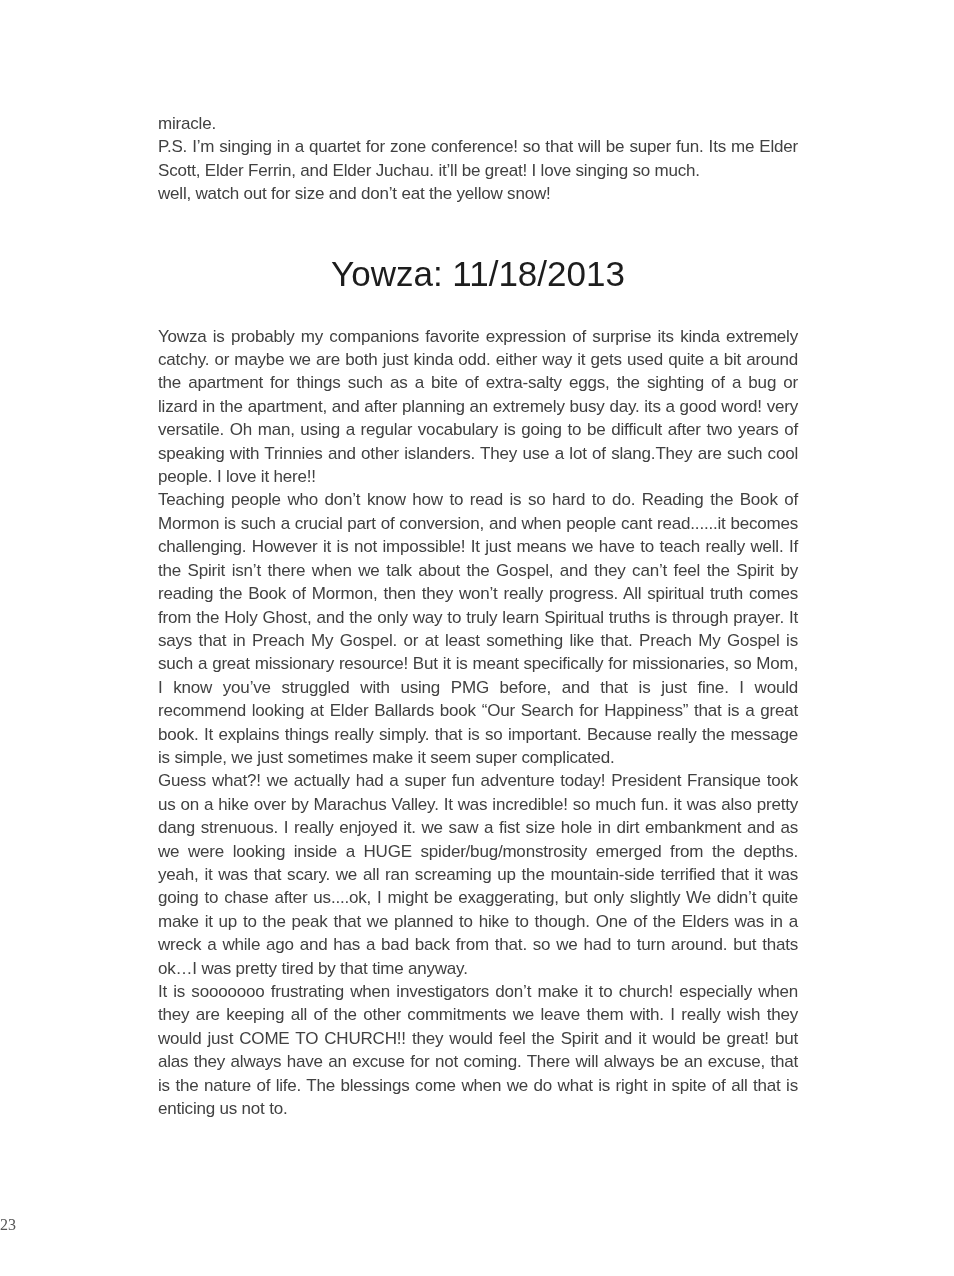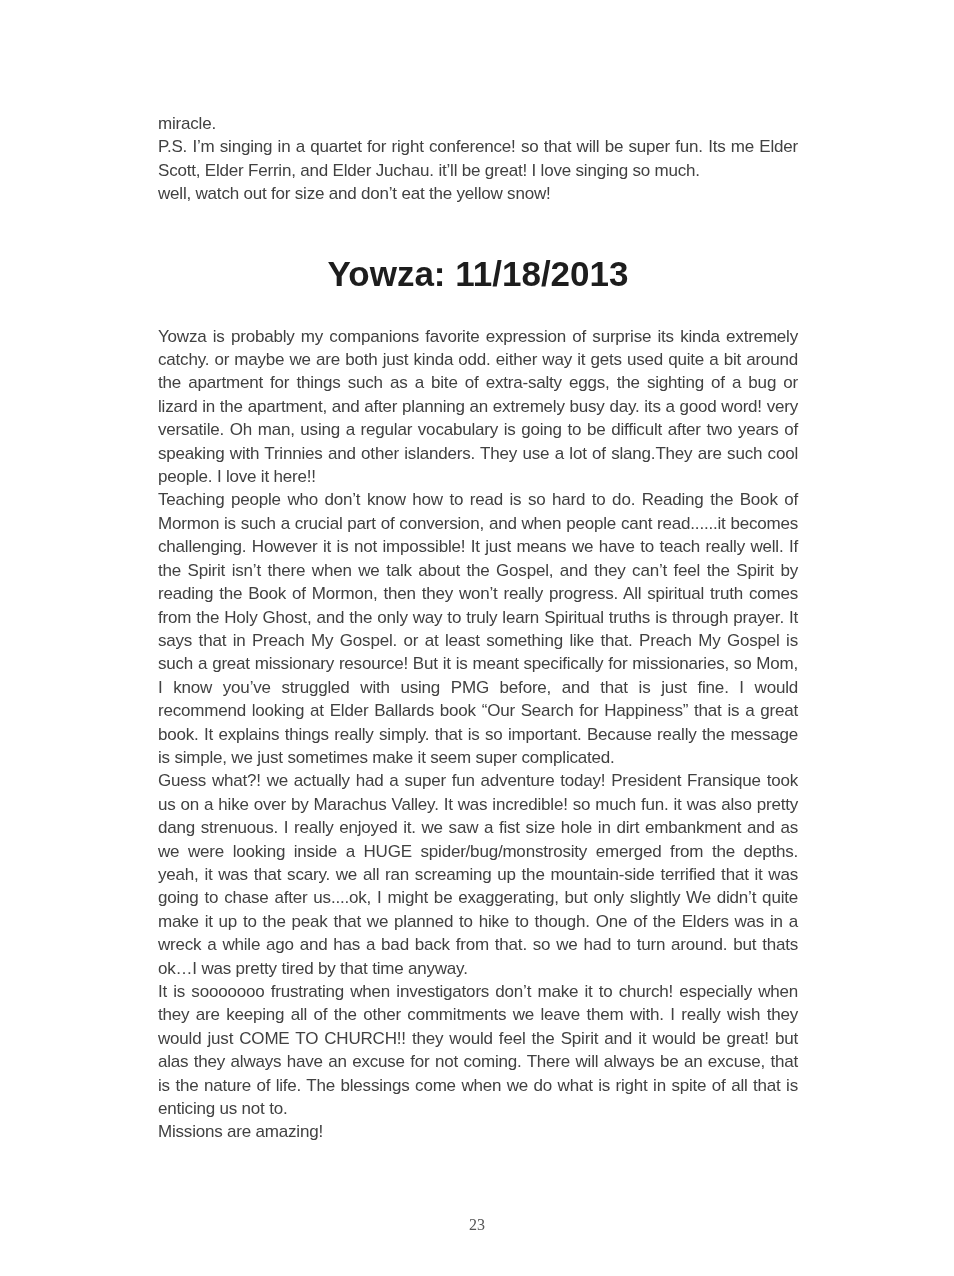--- a/index.html
+++ b/index.html
@@ -29,60 +29,58 @@
     line-height: 23.4px;
     letter-spacing: -0.2px;
     text-align: justify;
     color: var(--text-color, #414141);
     font-weight: 400;
   }
   .entry-title {
     margin: 44px 0 27px 0;
     font-size: 35px;
     line-height: 48px;
-    font-weight: 700;
+    font-weight: 400;
     text-align: center;
     color: var(--heading-color, #1d1d1d);
     letter-spacing: 0;
   }
   .signature {
     margin-top: 17px !important;
   }
   .page-number {
     position: absolute;
     left: 0;
     right: 0;
     top: 1216px;
-    text-align: center;
     font-family: "Liberation Serif", "DejaVu Serif", serif;
     font-size: 16px;
     color: var(--pagenum-color, #565656);
   }
 </style>
 </head>
 <body>
 
 <div class="page" style="--page-bg: #ffffff; --text-color: #414141; --heading-color: #1d1d1d; --pagenum-color: #565656;">
   <div class="content">
 
     <p>miracle.</p>
 
-    <p>P.S. I’m singing in a quartet for right conference! so that will be super fun. Its me Elder Scott, Elder Ferrin, and Elder Juchau. it’ll be great! I love singing so much.</p>
+    <p>P.S. I’m singing in a quartet for zone conference! so that will be super fun. Its me Elder Scott, Elder Ferrin, and Elder Juchau. it’ll be great! I love singing so much.</p>
 
     <p>well, watch out for size and don’t eat the yellow snow!</p>
 
     <h1 class="entry-title">Yowza: 11/18/2013</h1>
 
     <p>Yowza is probably my companions favorite expression of surprise its kinda extremely catchy. or maybe we are both just kinda odd. either way it gets used quite a bit around the apartment for things such as a bite of extra-salty eggs, the sighting of a bug or lizard in the apartment, and after planning an extremely busy day. its a good word! very versatile. Oh man, using a regular vocabulary is going to be difficult after two years of speaking with Trinnies and other islanders. They use a lot of slang.They are such cool people. I love it here!!</p>
 
     <p>Teaching people who don’t know how to read is so hard to do. Reading the Book of Mormon is such a crucial part of conversion, and when people cant read......it becomes challenging. However it is not impossible! It just means we have to teach really well. If the Spirit isn’t there when we talk about the Gospel, and they can’t feel the Spirit by reading the Book of Mormon, then they won’t really progress. All spiritual truth comes from the Holy Ghost, and the only way to truly learn Spiritual truths is through prayer. It says that in Preach My Gospel. or at least something like that. Preach My Gospel is such a great missionary resource! But it is meant specifically for missionaries, so Mom, I know you’ve struggled with using PMG before, and that is just fine. I would recommend looking at Elder Ballards book “Our Search for Happiness” that is a great book. It explains things really simply. that is so important. Because really the message is simple, we just sometimes make it seem super complicated.</p>
 
     <p>Guess what?! we actually had a super fun adventure today! President Fransique took us on a hike over by Marachus Valley. It was incredible! so much fun. it was also pretty dang strenuous. I really enjoyed it. we saw a fist size hole in dirt embankment and as we were looking inside a HUGE spider/bug/monstrosity emerged from the depths. yeah, it was that scary. we all ran screaming up the mountain-side terrified that it was going to chase after us....ok, I might be exaggerating, but only slightly We didn’t quite make it up to the peak that we planned to hike to though. One of the Elders was in a wreck a while ago and has a bad back from that. so we had to turn around. but thats ok…I was pretty tired by that time anyway.</p>
 
     <p>It is sooooooo frustrating when investigators don’t make it to church! especially when they are keeping all of the other commitments we leave them with. I really wish they would just COME TO CHURCH!! they would feel the Spirit and it would be great! but alas they always have an excuse for not coming. There will always be an excuse, that is the nature of life. The blessings come when we do what is right in spite of all that is enticing us not to.</p>
 
-    <p>Missions are amazing!</p>
 
 
   </div>
 
   <div class="page-number">23</div>
 </div>
 
 </body></html>

